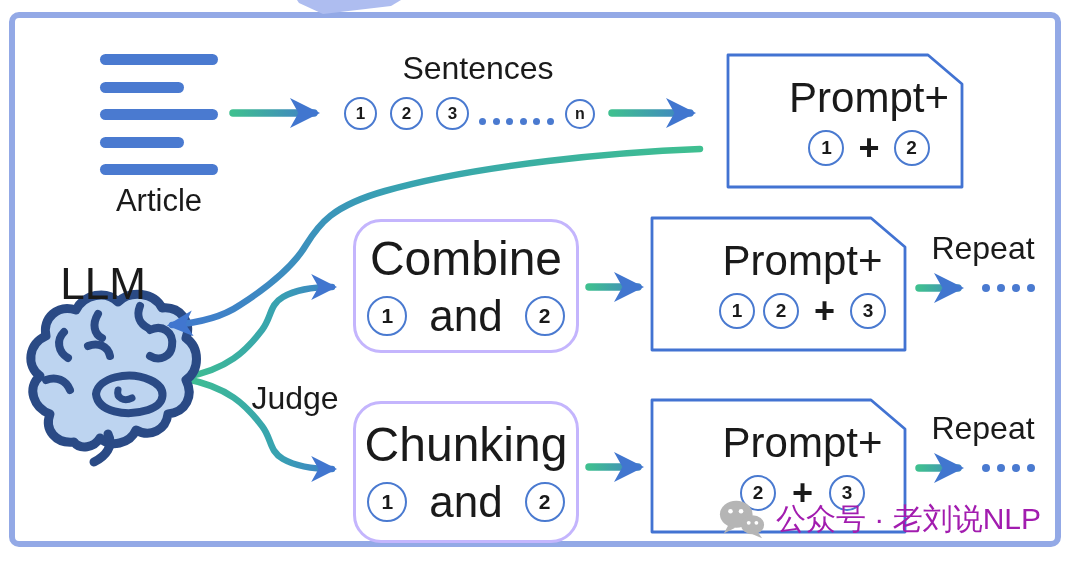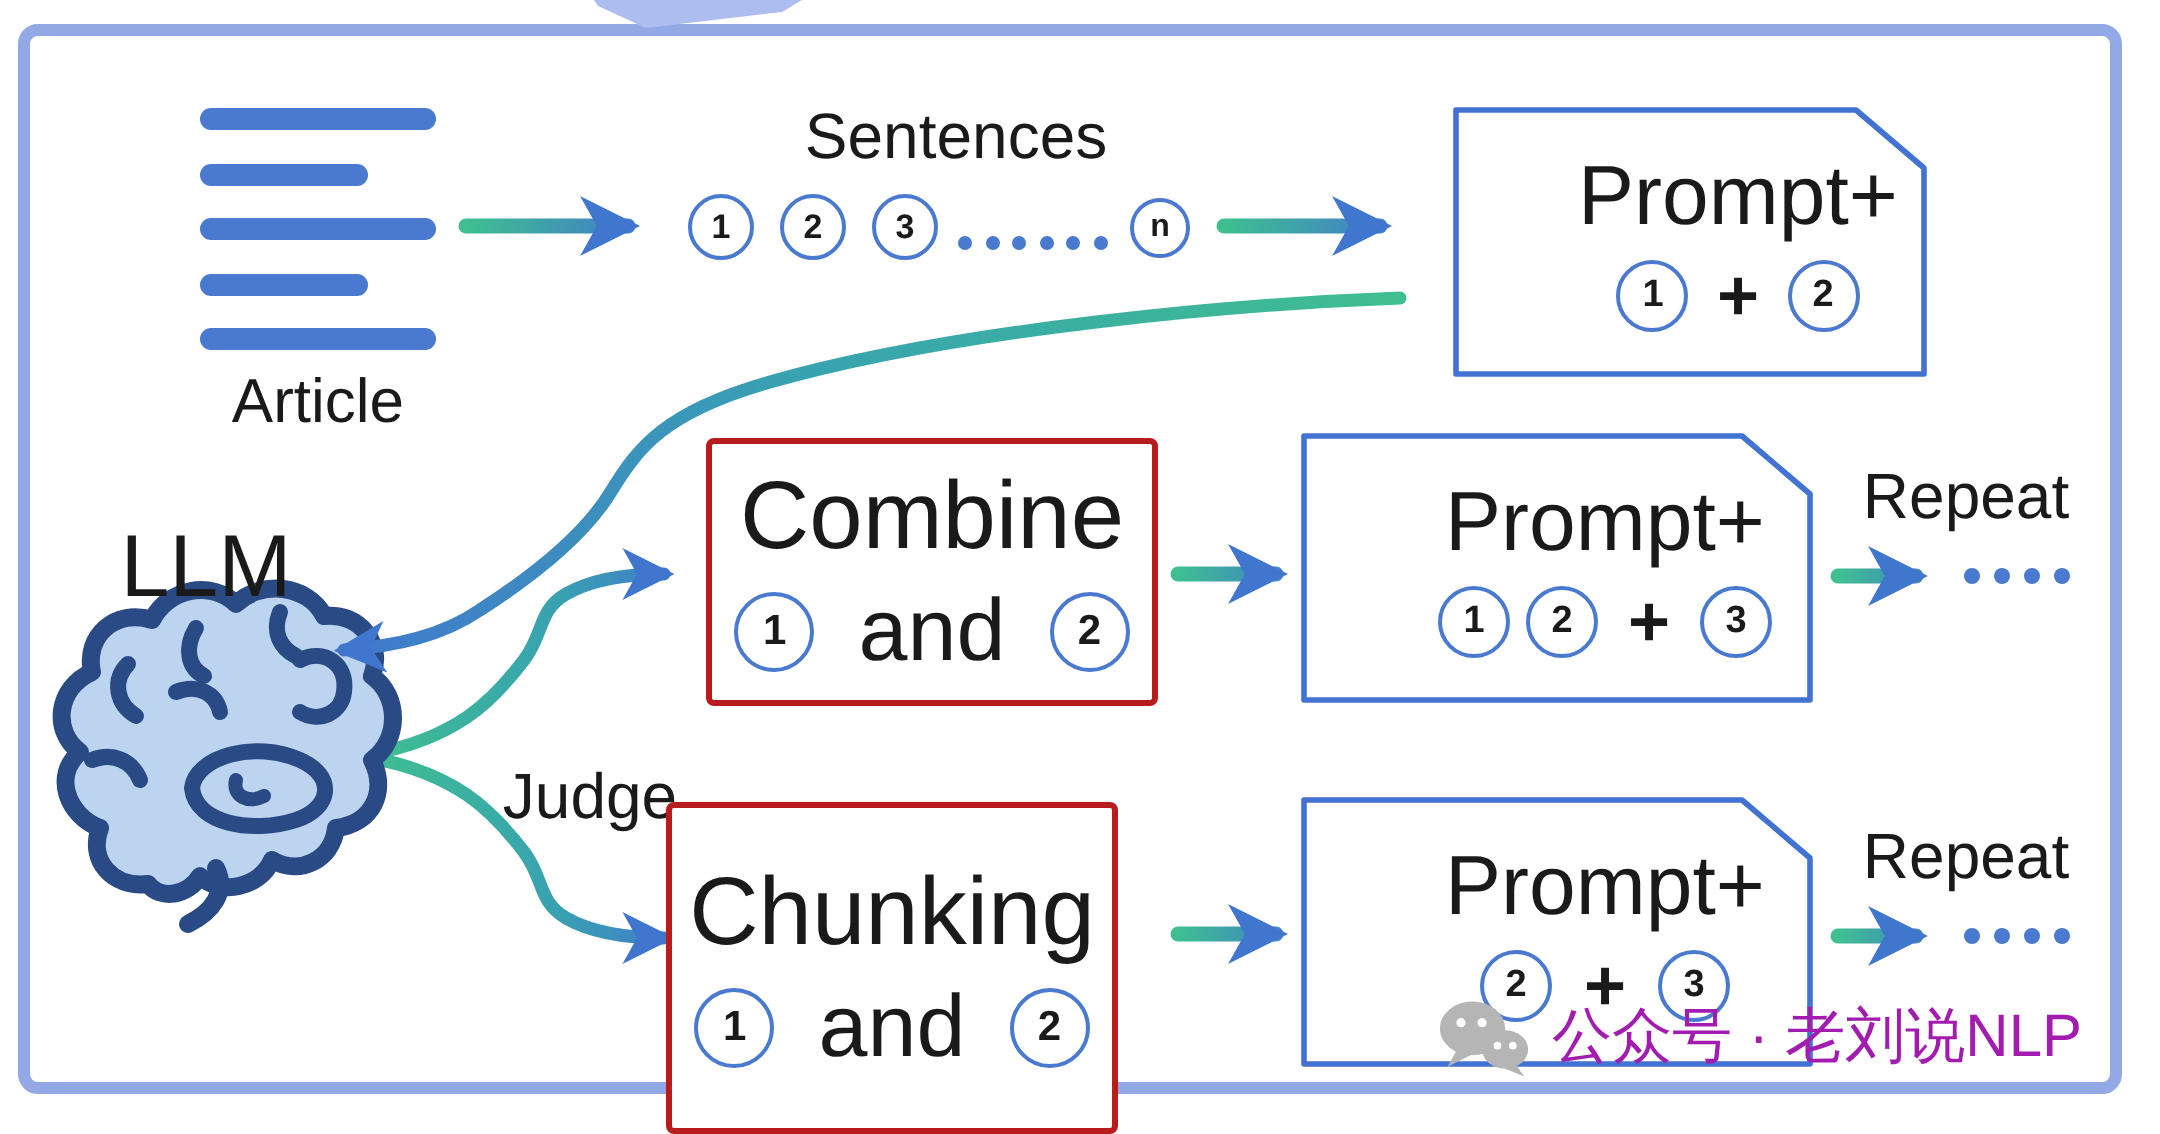--- a/index.html
+++ b/index.html
@@ -26,21 +26,21 @@
   .c30{width:30px;height:30px;font-size:16px;}
   .crow{display:flex;align-items:center;line-height:1;}
   .plus{font-weight:bold;font-size:36px;line-height:1;}
   .conj{font-size:44px;line-height:1;}
   .boxcontent{
     position:absolute;z-index:2;display:flex;flex-direction:column;
     align-items:center;justify-content:center;box-sizing:border-box;
   }
   .ptitle{font-size:42px;line-height:1.05;}
   .btitle{font-size:48px;line-height:1.05;}
-  .roundbox{border:3px solid #b91c1c;border-radius:4px;background:#ffffff;gap:9px;}
+  .roundbox{border:3px solid #c4b5fd;border-radius:28px;background:#ffffff;gap:9px;}
   .pgap{gap:9px;padding-left:48px;}
   .dotrow{position:absolute;z-index:2;display:flex;align-items:center;}
   .dot{border-radius:50%;background:#4a7ad0;flex:0 0 auto;}
   .d7{width:7px;height:7px;margin-right:6.5px;}
   .d8{width:8px;height:8px;margin-right:7px;}
   .watermark{
     position:absolute;z-index:3;display:flex;align-items:center;gap:10px;
     color:#a21caf;font-size:30px;line-height:1;white-space:nowrap;
   }
 </style>
@@ -174,21 +174,21 @@
   </div>
 
   <div class="lbl" style="left:922px;top:232px;width:122px;font-size:32px;">Repeat</div>
   <div class="dotrow" style="left:982px;top:284px;">
     <span class="dot d8"></span>
       <span class="dot d8"></span>
       <span class="dot d8"></span>
       <span class="dot d8"></span>
   </div>
 
-  <div class="boxcontent roundbox" style="left:333px;top:401px;width:226px;height:166px;">
+  <div class="boxcontent roundbox" style="left:353px;top:401px;width:226px;height:142px;">
     <div class="btitle">Chunking</div>
     <div class="crow" style="gap:22px;">
       <span class="circle c40">1</span>
       <span class="conj">and</span>
       <span class="circle c40">2</span>
     </div>
   </div>
 
   <div class="boxcontent pgap" style="left:652px;top:400px;width:253px;height:132px;">
     <div class="ptitle">Prompt+</div>

